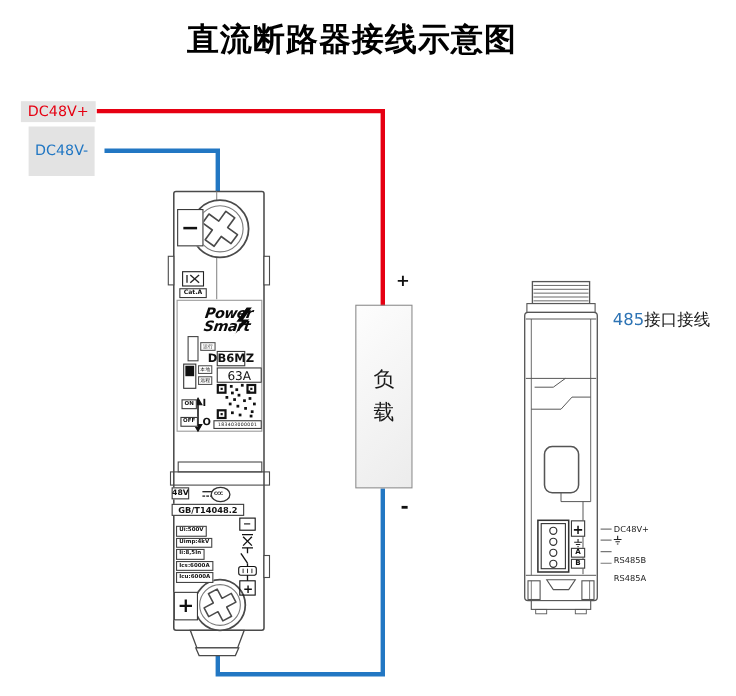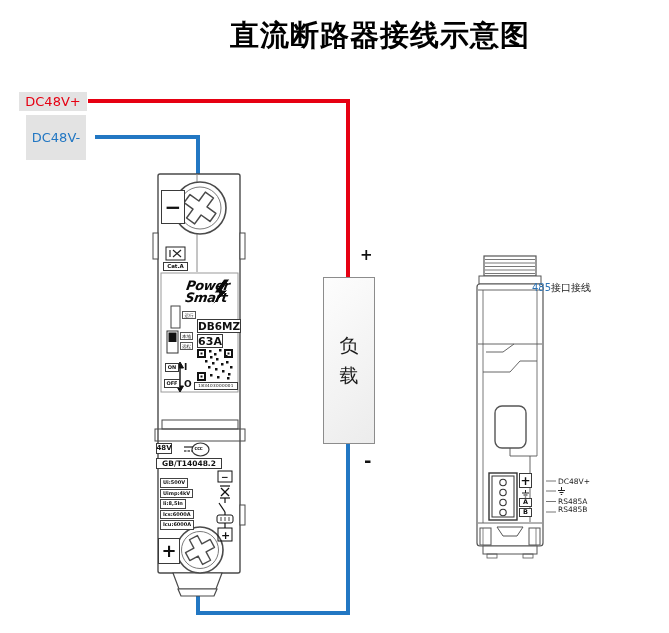--- a/index.html
+++ b/index.html
@@ -4,21 +4,21 @@
 <style>
   html,body{margin:0;padding:0;background:#fff}
   .stage{position:relative;width:669px;height:633px;background:#fff;overflow:hidden;
          font-family:"DejaVu Sans","Liberation Sans",sans-serif}
   .abs{position:absolute}
   .t{position:absolute;color:#111;line-height:1;white-space:nowrap}
   .bx{position:absolute;border:1px solid #3a3a3a;background:#fff;color:#111;
       display:flex;align-items:center;justify-content:center;box-sizing:border-box;line-height:1}
   .srcbox{position:absolute;height:19px;display:flex;align-items:center;justify-content:center;
           font-size:13px;box-sizing:border-box}
-  .title{position:absolute;left:170px;top:16px;width:420px;text-align:center;
+  .title{position:absolute;left:170px;top:16px;width:420px;text-align:left;
          font-size:29px;font-weight:700;letter-spacing:1px;color:#000}
   .loadbox{position:absolute;left:323px;top:277px;width:52px;height:167px;
            border:1.5px solid #8c8c8c;background:linear-gradient(135deg,#fdfdfd,#ececec);
            display:flex;align-items:center;justify-content:center;box-sizing:border-box;
            font-size:19px;color:#1a1a1a;white-space:pre-line;text-align:center;line-height:1.55}
   .brand{position:absolute;left:178px;top:280px;width:58px;text-align:center;
          font-style:italic;font-weight:900;font-size:13px;line-height:.95;color:#0a0a0a;
          transform:skewX(-8deg);letter-spacing:-.5px}
   .spec{border:1px solid #444;background:#fff;color:#111;font-weight:700;font-size:5px;
         padding:1px 2px;margin-bottom:1px;width:max-content;line-height:1.1}
@@ -227,22 +227,22 @@
 
   <div class="brand">
     <div>Power</div>
     <div>Smart</div>
   </div>
 
   <div class="tiny" style="left:182px;top:311px;width:14px;height:8px;font-size:4.5px">运行</div>
   <div class="tiny" style="left:180px;top:332px;width:13px;height:8px;font-size:4.5px">本地</div>
   <div class="tiny" style="left:180px;top:342px;width:13px;height:8px;font-size:4.5px">远程</div>
 
-  <div class="bx" style="left:197px;top:319px;width:44px;height:14px;border-width:1.5px;font-size:10.5px;font-weight:700">DB6MZ</div>
-  <div class="bx" style="left:197px;top:334px;width:26px;height:14px;border-width:1.5px;font-size:11px;font-weight:700">63A</div>
+  <div class="bx" style="left:197px;top:319px;width:26px;height:14px;border-width:1.5px;font-size:10.5px;font-weight:700">DB6MZ</div>
+  <div class="bx" style="left:197px;top:334px;width:41px;height:14px;border-width:1.5px;font-size:11px;font-weight:400">63A</div>
 
   <div class="bx" style="left:165px;top:363px;width:14px;height:9px;font-size:5px;font-weight:700">ON</div>
   <div class="t" style="left:184px;top:363px;font-size:9px;font-weight:700">I</div>
   <div class="bx" style="left:164px;top:379px;width:16px;height:9px;font-size:5px;font-weight:700">OFF</div>
   <div class="t" style="left:184px;top:380px;font-size:9px;font-weight:700">O</div>
 
   <div class="bx" style="left:194px;top:382px;width:44px;height:8px;font-size:4.2px;letter-spacing:.3px">183403000001</div>
 
   <div class="bx" style="left:156px;top:443px;width:16px;height:11px;border-width:1.2px;font-size:7px;font-weight:700">48V</div>
   <div class="t" style="left:194.5px;top:447px;font-size:4.2px;font-weight:700;letter-spacing:-.4px">CCC</div>
@@ -258,25 +258,25 @@
   </div>
 
   <div class="t" style="left:221px;top:473px;font-size:9px;font-weight:700">−</div>
   <div class="t" style="left:221px;top:530px;font-size:11px;font-weight:700">+</div>
 
   <div class="loadbox">负
 载</div>
   <div class="t" style="left:360px;top:248px;font-size:15px;font-weight:600">+</div>
   <div class="t" style="left:364px;top:452px;font-size:18px;font-weight:700">-</div>
 
-  <div class="t" style="left:532px;top:283px;font-size:10px">
+  <div class="t" style="left:557px;top:283px;font-size:15px">
     <span style="color:#2e74b5">485</span><span style="color:#1a1a1a">接口接线</span>
   </div>
 
   <div class="bx" style="left:519px;top:473px;width:13px;height:15px;font-size:12px;font-weight:700;border-width:1.2px">+</div>
   <div class="bx" style="left:519px;top:498px;width:13px;height:9px;font-size:6.5px;font-weight:700">A</div>
   <div class="bx" style="left:519px;top:508px;width:13px;height:9px;font-size:6.5px;font-weight:700">B</div>
 
   <div class="r485lbl" style="top:477.5px">DC48V+</div>
-  <div class="r485lbl" style="top:498px">RS485A</div>
+  <div class="r485lbl" style="top:522px">RS485A</div>
   <div class="r485lbl" style="top:506px">RS485B</div>
 
 </div>
 
 </body></html>

